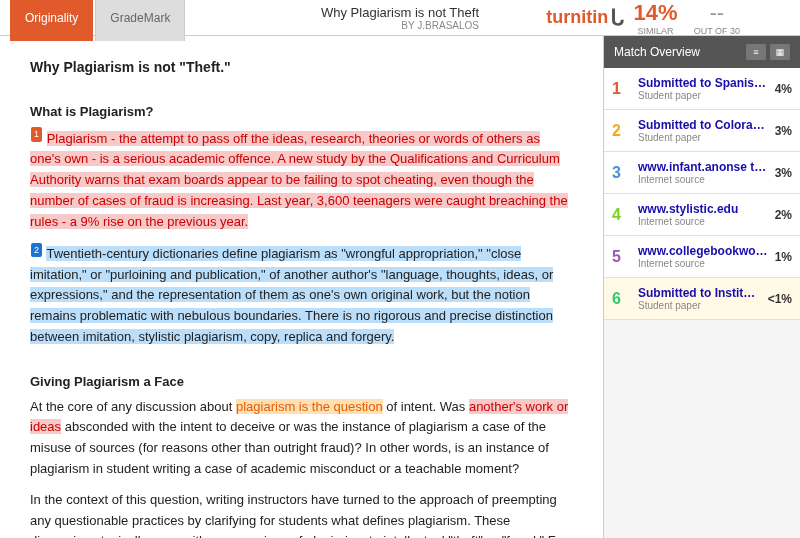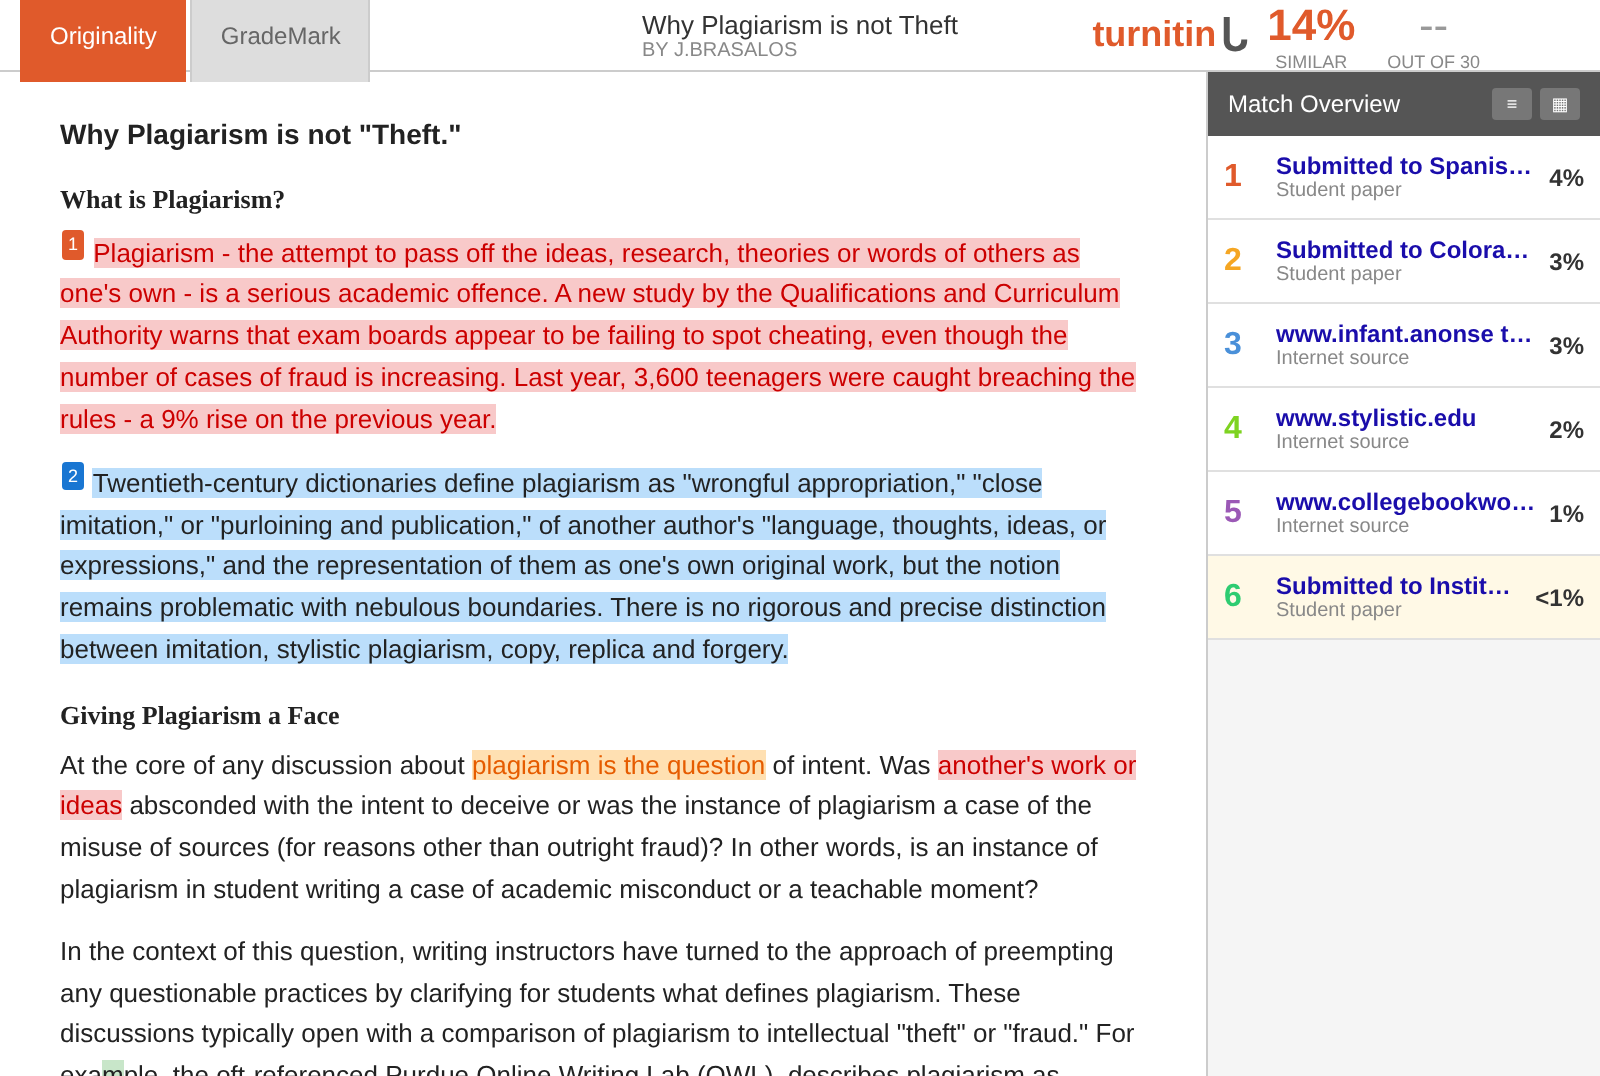--- a/index.html
+++ b/index.html
@@ -34,21 +34,21 @@
     .tab-btn.inactive {
       background: #ddd;
       color: #666;
     }
     #doc-title {
       position: absolute;
       left: 50%;
       transform: translateX(-50%);
       font-size: 13px;
       color: #333;
-      text-align: left;
+      text-align: right;
     }
     #doc-author {
       font-size: 10px;
       color: #888;
       display: block;
     }
     #turnitin-logo {
       position: absolute;
       right: 176px;
       display: flex;
@@ -104,23 +104,22 @@
       line-height: 1.6;
       color: #222;
     }
     #doc-panel h2 {
       font-size: 14px;
       margin-bottom: 6px;
     }
     #doc-panel h3 {
       font-size: 13px;
       font-weight: bold;
-      margin-top: 12px;
+      margin-top: 24px;
       margin-bottom: 4px;
-      font-family: Liberation Serif, serif;
     }
     .highlight-red {
       background-color: #f8c9c9;
       color: #c00;
     }
     .highlight-orange {
       background-color: #ffe0b2;
       color: #e65c00;
     }
     .highlight-blue {

